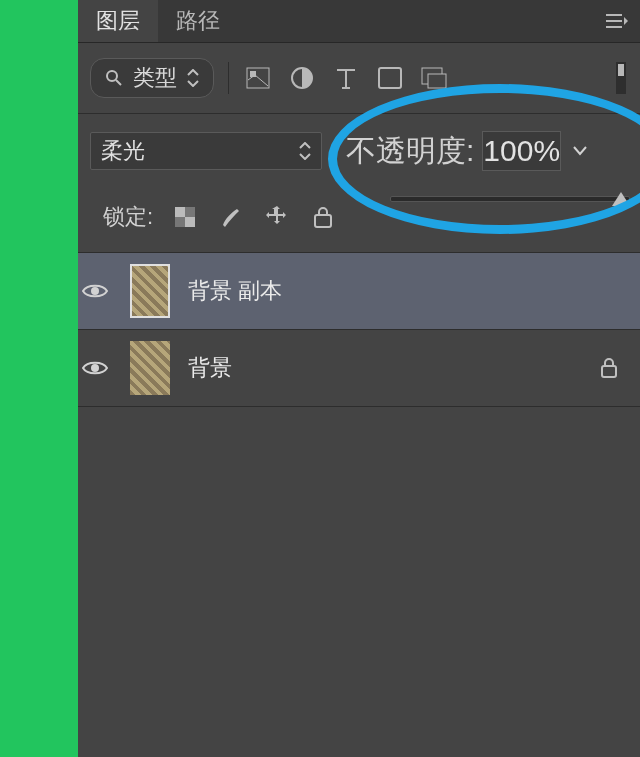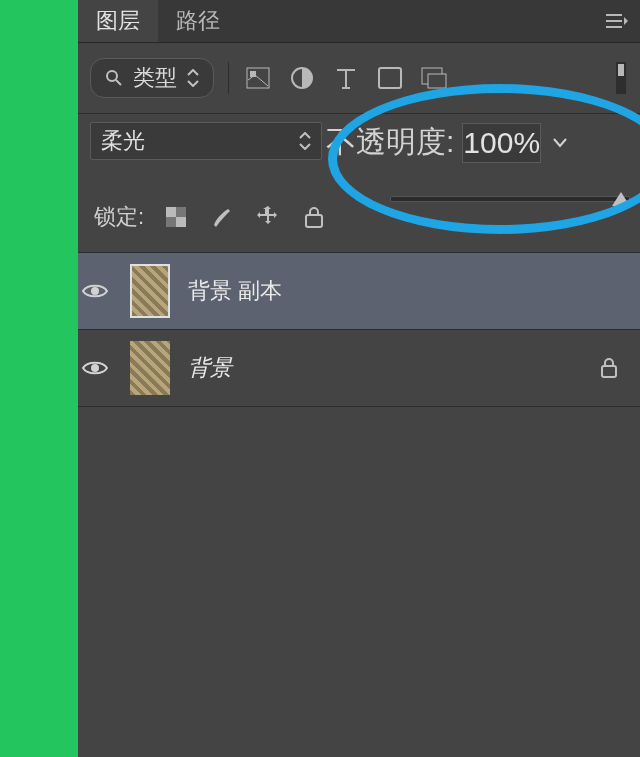--- a/index.html
+++ b/index.html
@@ -10,28 +10,28 @@
 .tabs{display:flex;align-items:stretch;height:42px;background:#383838;border-bottom:1px solid #272727;position:relative}
 .tab{padding:0 18px;line-height:42px;color:#b8b8b8;font-size:22px;position:relative;cursor:pointer}
 .tab.active{background:#444444;color:#e2e2e2}
 .menu-icon{position:absolute;right:6px;top:0;bottom:0;display:flex;align-items:center;color:#b8b8b8;padding:0 6px;cursor:pointer}
 
 .filter-row{display:flex;align-items:center;gap:14px;height:50px;padding:10px 12px;border-bottom:1px solid #2d2d2d}
 .type-box{display:flex;align-items:center;gap:10px;background:#3a3a3a;border:1px solid #5a5a5a;border-radius:14px;padding:4px 14px;font-size:22px;color:#d8d8d8;cursor:pointer}
 .sep{width:1px;height:32px;background:#2d2d2d}
 .tool-icon{width:30px;height:30px;display:flex;align-items:center;justify-content:center;color:#b8b8b8;cursor:pointer}
 
-.blend-row{display:flex;align-items:flex-start;height:58px;padding:8px 12px;gap:4px;position:relative}
+.blend-row{display:flex;align-items:center;height:58px;padding:8px 12px;gap:24px;position:relative}
 .blend-sel{flex:0 0 210px;height:36px;background:#3a3a3a;border:1px solid #5a5a5a;border-radius:2px;display:flex;align-items:center;justify-content:space-between;padding:0 10px;font-size:22px;color:#e2e2e2;cursor:pointer}
 .opacity-block{flex:1;display:flex;align-items:center;gap:8px;font-size:30px;position:relative}
 .op-label{color:#d2d2d2}
 .op-val{background:#3a3a3a;border:1px solid #5a5a5a;min-width:72px;text-align:center;padding:2px 0;color:#e2e2e2;cursor:text}
 .op-drop{color:#d2d2d2;cursor:pointer;padding-left:4px}
 
-.lock-row{display:flex;align-items:center;height:50px;padding:4px 16px 10px;gap:18px;border-bottom:1px solid #2d2d2d;position:relative}
+.lock-row{display:flex;align-items:center;height:50px;padding:4px 25px 10px;gap:18px;border-bottom:1px solid #2d2d2d;position:relative}
 .lock-label{font-size:22px;color:#d2d2d2}
 .lock-icon{width:28px;height:28px;display:flex;align-items:center;justify-content:center;color:#c0c0c0;cursor:pointer}
 
 .slider{position:absolute;right:10px;top:2px;width:240px;height:18px;display:flex;align-items:center}
 .slider-track{flex:1;height:4px;background:#2a2a2a;border:1px solid #555;border-radius:2px}
 .slider-knob{width:0;height:0;border-left:9px solid transparent;border-right:9px solid transparent;border-bottom:14px solid #bfbfbf;margin-left:-18px;cursor:pointer}
 
 .oval{position:absolute;left:250px;top:84px;width:326px;height:132px;border:9px solid #1fa4e4;border-radius:50%/50%;pointer-events:none}
 
 .layers{background:#444444}
@@ -182,21 +182,21 @@
         <div class="lock-ind"></div>
       </div>
       <div class="layer">
         <div class="eye">
           <svg width="26" height="18" viewBox="0 0 26 18">
               <path d="M1 9c4-7 20-7 24 0-4 7-20 7-24 0z" fill="none" stroke="#d2d2d2" stroke-width="2"></path>
               <circle cx="13" cy="9" r="4" fill="#d2d2d2"></circle>
             </svg>
         </div>
         <div class="thumb"></div>
-        <div class="lname" style="font-style:italic">背景</div>
+        <div class="lname" style="">背景</div>
         <div class="lock-ind">
           <svg width="18" height="20" viewBox="0 0 18 20">
               <rect x="2" y="8" width="14" height="11" rx="2" fill="none" stroke="#c0c0c0" stroke-width="2"></rect>
               <path d="M5 8V5a4 4 0 018 0v3" stroke="#c0c0c0" stroke-width="2" fill="none"></path>
             </svg>
         </div>
       </div>
     </div>
 
     <div class="oval"></div>

